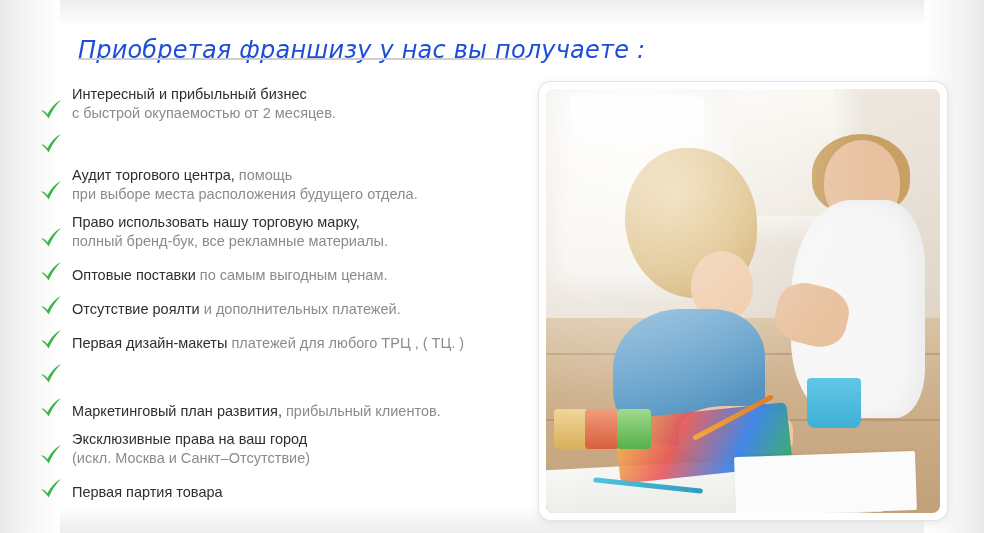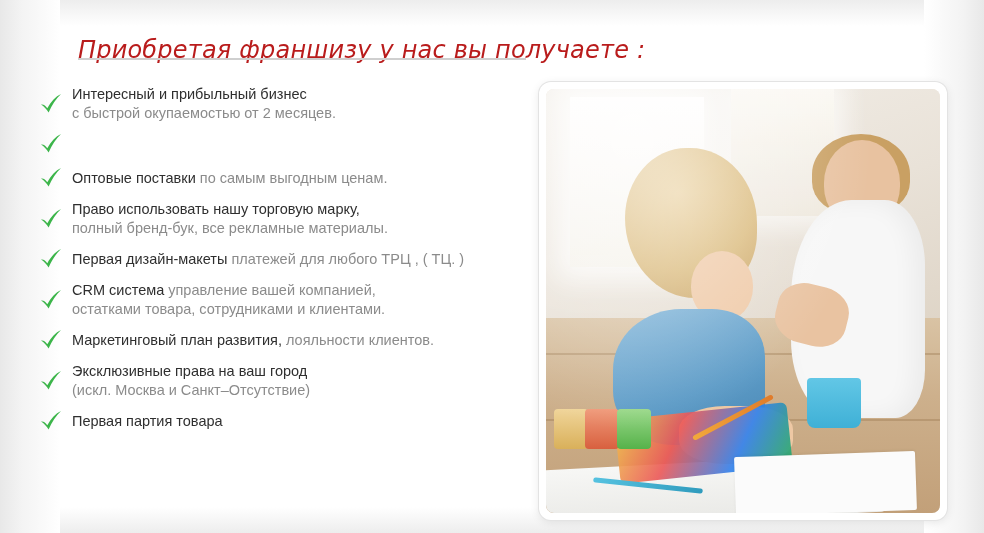--- a/index.html
+++ b/index.html
@@ -48,21 +48,21 @@
     height: 26px;
     background: linear-gradient(to top, #ededed 0%, #ffffff 100%);
     pointer-events: none;
   }
 
   .title {
     position: absolute;
     left: 78px;
     top: 20px;
     font-size: 24px;
-    color: #b91c1c;
+    color: #1d4ed8;
     font-family: "DejaVu Sans", sans-serif;
     font-style: italic;
     font-weight: normal;
     letter-spacing: 0.2px;
     white-space: nowrap;
   }
   .title-rule {
     position: absolute;
     left: 78px;
     top: 58px;
@@ -73,21 +73,21 @@
 
   .benefits {
     position: absolute;
     left: 38px;
     top: 82px;
     width: 490px;
   }
   .benefit {
     position: relative;
     display: flex;
-    align-items: center;
+    align-items: flex-end;
     margin-bottom: 6px;
     min-height: 28px;
   }
   .check-icon {
     flex: 0 0 auto;
     width: 26px;
     height: 26px;
     margin-right: 8px;
     margin-top: 2px;
   }
@@ -278,53 +278,68 @@
             <path d="M3 13.5 C5.5 13 7.5 14.5 9.3 17.2 C13 10.5 17.6 5.6 23 3 C18.2 7.6 14 13.6 10.6 21.5 C8.4 18 6 15.4 3 13.5 Z" fill="#3cb54a"></path>
           </svg>
         </span>
       </div>
       <div class="benefit">
         <span class="check-icon">
           <svg width="26" height="26" viewBox="0 0 26 26" xmlns="http://www.w3.org/2000/svg">
             <path d="M3 13.5 C5.5 13 7.5 14.5 9.3 17.2 C13 10.5 17.6 5.6 23 3 C18.2 7.6 14 13.6 10.6 21.5 C8.4 18 6 15.4 3 13.5 Z" fill="#3cb54a"></path>
           </svg>
         </span>
+        <div class="benefit-text"><span class="strong">Аудит торгового центра,</span><span> помощь</span><span class="line2">при выборе места расположения будущего отдела.</span></div>
+      </div>
+      <div class="benefit">
+        <span class="check-icon">
+          <svg width="26" height="26" viewBox="0 0 26 26" xmlns="http://www.w3.org/2000/svg">
+            <path d="M3 13.5 C5.5 13 7.5 14.5 9.3 17.2 C13 10.5 17.6 5.6 23 3 C18.2 7.6 14 13.6 10.6 21.5 C8.4 18 6 15.4 3 13.5 Z" fill="#3cb54a"></path>
+          </svg>
+        </span>
+        <div class="benefit-text"><span class="strong">Право использовать нашу торговую марку,</span><span class="line2">полный бренд-бук, все рекламные материалы.</span></div>
+      </div>
+      <div class="benefit">
+        <span class="check-icon">
+          <svg width="26" height="26" viewBox="0 0 26 26" xmlns="http://www.w3.org/2000/svg">
+            <path d="M3 13.5 C5.5 13 7.5 14.5 9.3 17.2 C13 10.5 17.6 5.6 23 3 C18.2 7.6 14 13.6 10.6 21.5 C8.4 18 6 15.4 3 13.5 Z" fill="#3cb54a"></path>
+          </svg>
+        </span>
         <div class="benefit-text"><span class="strong">Оптовые поставки</span><span> по самым выгодным ценам.</span></div>
       </div>
       <div class="benefit">
         <span class="check-icon">
           <svg width="26" height="26" viewBox="0 0 26 26" xmlns="http://www.w3.org/2000/svg">
             <path d="M3 13.5 C5.5 13 7.5 14.5 9.3 17.2 C13 10.5 17.6 5.6 23 3 C18.2 7.6 14 13.6 10.6 21.5 C8.4 18 6 15.4 3 13.5 Z" fill="#3cb54a"></path>
           </svg>
         </span>
-        <div class="benefit-text"><span class="strong">Право использовать нашу торговую марку,</span><span class="line2">полный бренд-бук, все рекламные материалы.</span></div>
+        <div class="benefit-text"><span class="strong">Отсутствие роялти</span><span> и дополнительных платежей.</span></div>
       </div>
       <div class="benefit">
         <span class="check-icon">
           <svg width="26" height="26" viewBox="0 0 26 26" xmlns="http://www.w3.org/2000/svg">
             <path d="M3 13.5 C5.5 13 7.5 14.5 9.3 17.2 C13 10.5 17.6 5.6 23 3 C18.2 7.6 14 13.6 10.6 21.5 C8.4 18 6 15.4 3 13.5 Z" fill="#3cb54a"></path>
           </svg>
         </span>
         <div class="benefit-text"><span class="strong">Первая дизайн-макеты</span><span> платежей для любого ТРЦ , ( ТЦ. )</span></div>
       </div>
       <div class="benefit">
         <span class="check-icon">
           <svg width="26" height="26" viewBox="0 0 26 26" xmlns="http://www.w3.org/2000/svg">
             <path d="M3 13.5 C5.5 13 7.5 14.5 9.3 17.2 C13 10.5 17.6 5.6 23 3 C18.2 7.6 14 13.6 10.6 21.5 C8.4 18 6 15.4 3 13.5 Z" fill="#3cb54a"></path>
           </svg>
         </span>
-        <div class="benefit-text"><span class="strong">CRM система</span><span> управление вашей компанией,</span><span class="line2">остатками товара, сотрудниками и клиентами.</span></div>
-      </div>
-      <div class="benefit">
-        <span class="check-icon">
-          <svg width="26" height="26" viewBox="0 0 26 26" xmlns="http://www.w3.org/2000/svg">
-            <path d="M3 13.5 C5.5 13 7.5 14.5 9.3 17.2 C13 10.5 17.6 5.6 23 3 C18.2 7.6 14 13.6 10.6 21.5 C8.4 18 6 15.4 3 13.5 Z" fill="#3cb54a"></path>
-          </svg>
-        </span>
-        <div class="benefit-text"><span class="strong">Маркетинговый план развития,</span><span> лояльности клиентов.</span></div>
+      </div>
+      <div class="benefit">
+        <span class="check-icon">
+          <svg width="26" height="26" viewBox="0 0 26 26" xmlns="http://www.w3.org/2000/svg">
+            <path d="M3 13.5 C5.5 13 7.5 14.5 9.3 17.2 C13 10.5 17.6 5.6 23 3 C18.2 7.6 14 13.6 10.6 21.5 C8.4 18 6 15.4 3 13.5 Z" fill="#3cb54a"></path>
+          </svg>
+        </span>
+        <div class="benefit-text"><span class="strong">Маркетинговый план развития,</span><span> прибыльный клиентов.</span></div>
       </div>
       <div class="benefit">
         <span class="check-icon">
           <svg width="26" height="26" viewBox="0 0 26 26" xmlns="http://www.w3.org/2000/svg">
             <path d="M3 13.5 C5.5 13 7.5 14.5 9.3 17.2 C13 10.5 17.6 5.6 23 3 C18.2 7.6 14 13.6 10.6 21.5 C8.4 18 6 15.4 3 13.5 Z" fill="#3cb54a"></path>
           </svg>
         </span>
         <div class="benefit-text"><span class="strong">Эксклюзивные права на ваш город</span><span class="line2">(искл. Москва и Санкт–Отсутствие)</span></div>
       </div>
       <div class="benefit">

